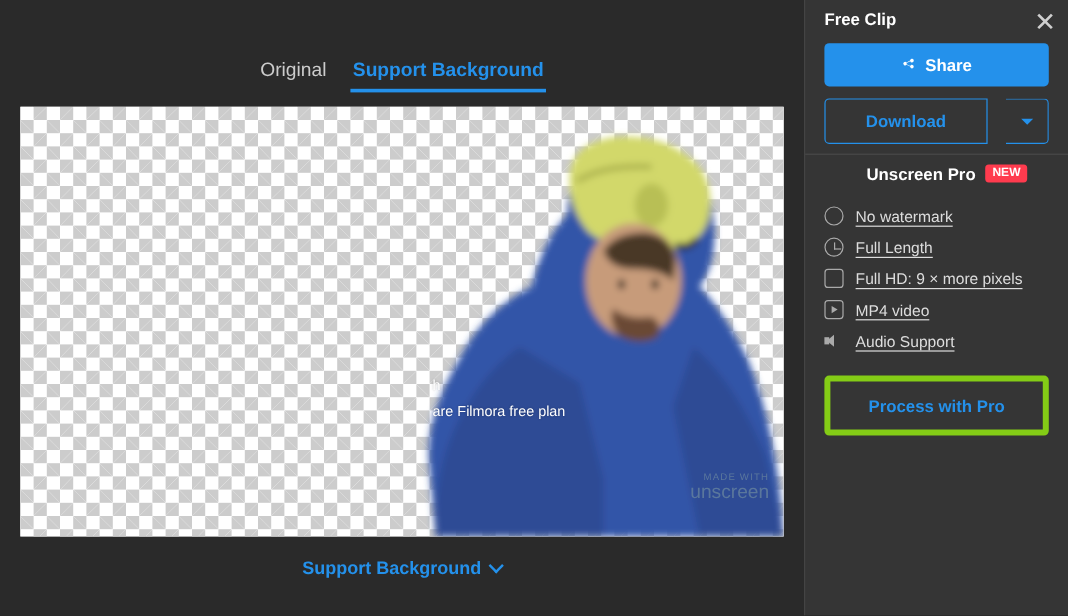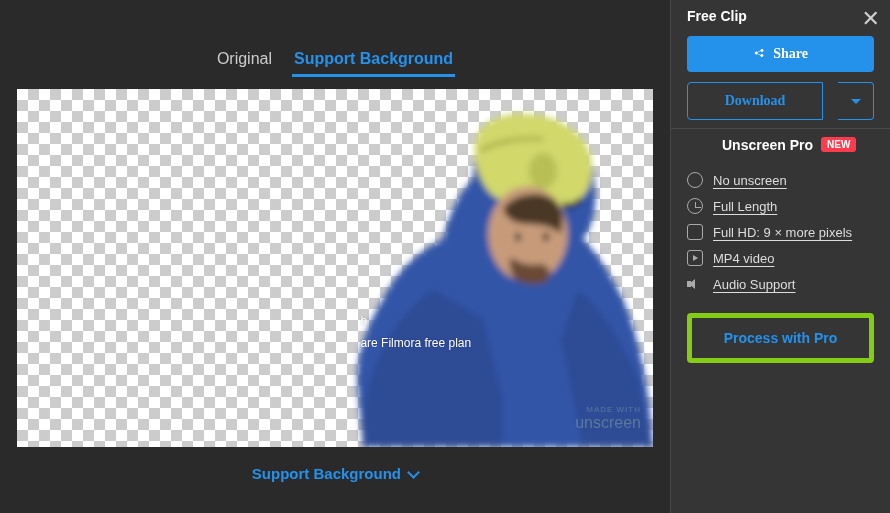--- a/index.html
+++ b/index.html
@@ -59,21 +59,21 @@
     position: absolute;
     right: 0;
     top: 0;
     bottom: 0;
     width: 55%;
   }
   .subject svg { width: 100%; height: 100%; }
   .watermark {
     position: absolute;
     right: 12px;
-    bottom: 15px;
+    bottom: 27px;
     text-align: right;
     color: #6d8aa0;
     opacity: 0.7;
   }
   .watermark .made { font-size: 8px; letter-spacing: 1px; }
   .watermark .brand { font-size: 16px; }
   .overlay-text {
     position: absolute;
     left: 54%;
     top: 62%;
@@ -131,21 +131,20 @@
     padding: 10px 0;
     border-radius: 4px;
     font-size: 14px;
     font-weight: 600;
     cursor: pointer;
     text-align: center;
     display: flex;
     align-items: center;
     justify-content: center;
     gap: 8px;
-    font-family: Liberation Serif, serif;
   }
   .btn-share {
     background: #2491eb;
     color: #fff;
     margin-bottom: 10px;
   }
   .btn-download-group {
     display: flex;
     gap: 15px;
   }
@@ -373,21 +372,21 @@
   </div>
 
   <div class="section">
     <div class="pro-title-row">
       <span class="pro-title">Unscreen Pro</span>
       <span class="badge-new">NEW</span>
     </div>
     <ul class="feature-list">
       <li class="feature-item">
         <div class="feat-icon circle"></div>
-        <span>No unscreen</span>
+        <span>No watermark</span>
       </li>
       <li class="feature-item">
         <div class="feat-icon round time"></div>
         <span>Full Length</span>
       </li>
       <li class="feature-item">
         <div class="feat-icon"></div>
         <span>Full HD: 9 × more pixels</span>
       </li>
       <li class="feature-item">

